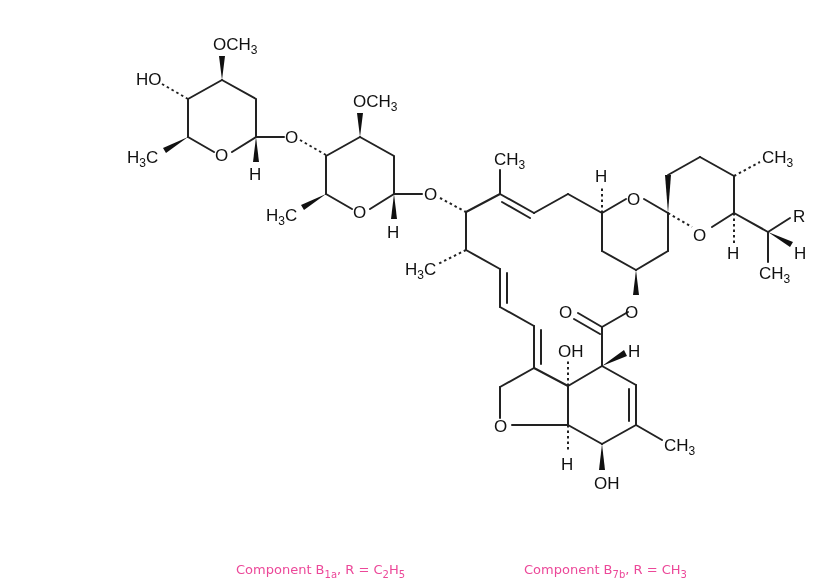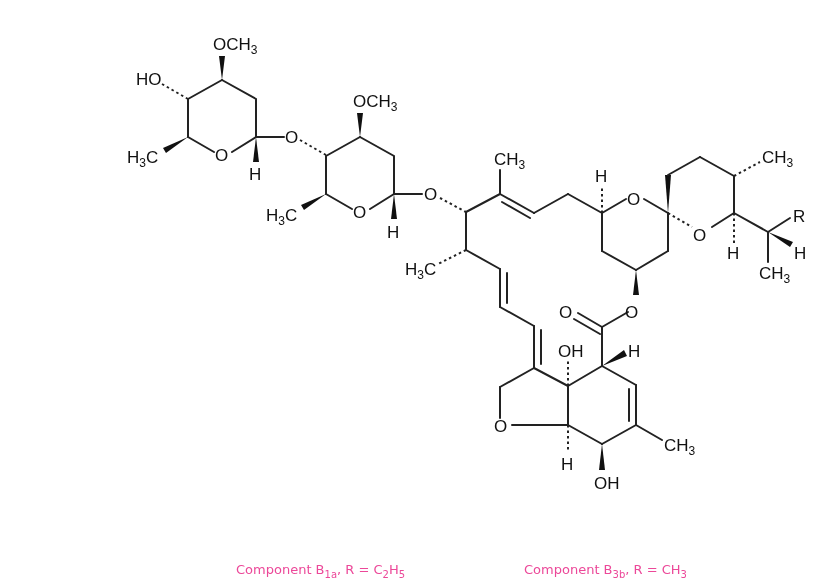--- a/index.html
+++ b/index.html
@@ -139,13 +139,13 @@
   <text x="559" y="318">O</text>
   <text x="558" y="357">OH</text>
   <text x="628" y="357">H</text>
   <text x="494" y="432">O</text>
   <text x="664" y="451">CH<tspan class="sub" dy="4">3</tspan></text>
   <text x="561" y="470">H</text>
   <text x="594" y="489">OH</text>
 </svg>
 
 <div class="caption" style="left:236px;"><span>Component B</span><sub>1a</sub><span>, R = C</span><sub>2</sub><span>H</span><sub>5</sub></div>
-<div class="caption" style="left:524px;"><span>Component B</span><sub>3b</sub><span>, R = CH</span><sub>3</sub></div>
+<div class="caption" style="left:524px;"><span>Component B</span><sub>7b</sub><span>, R = CH</span><sub>3</sub></div>
 
 </body></html>

